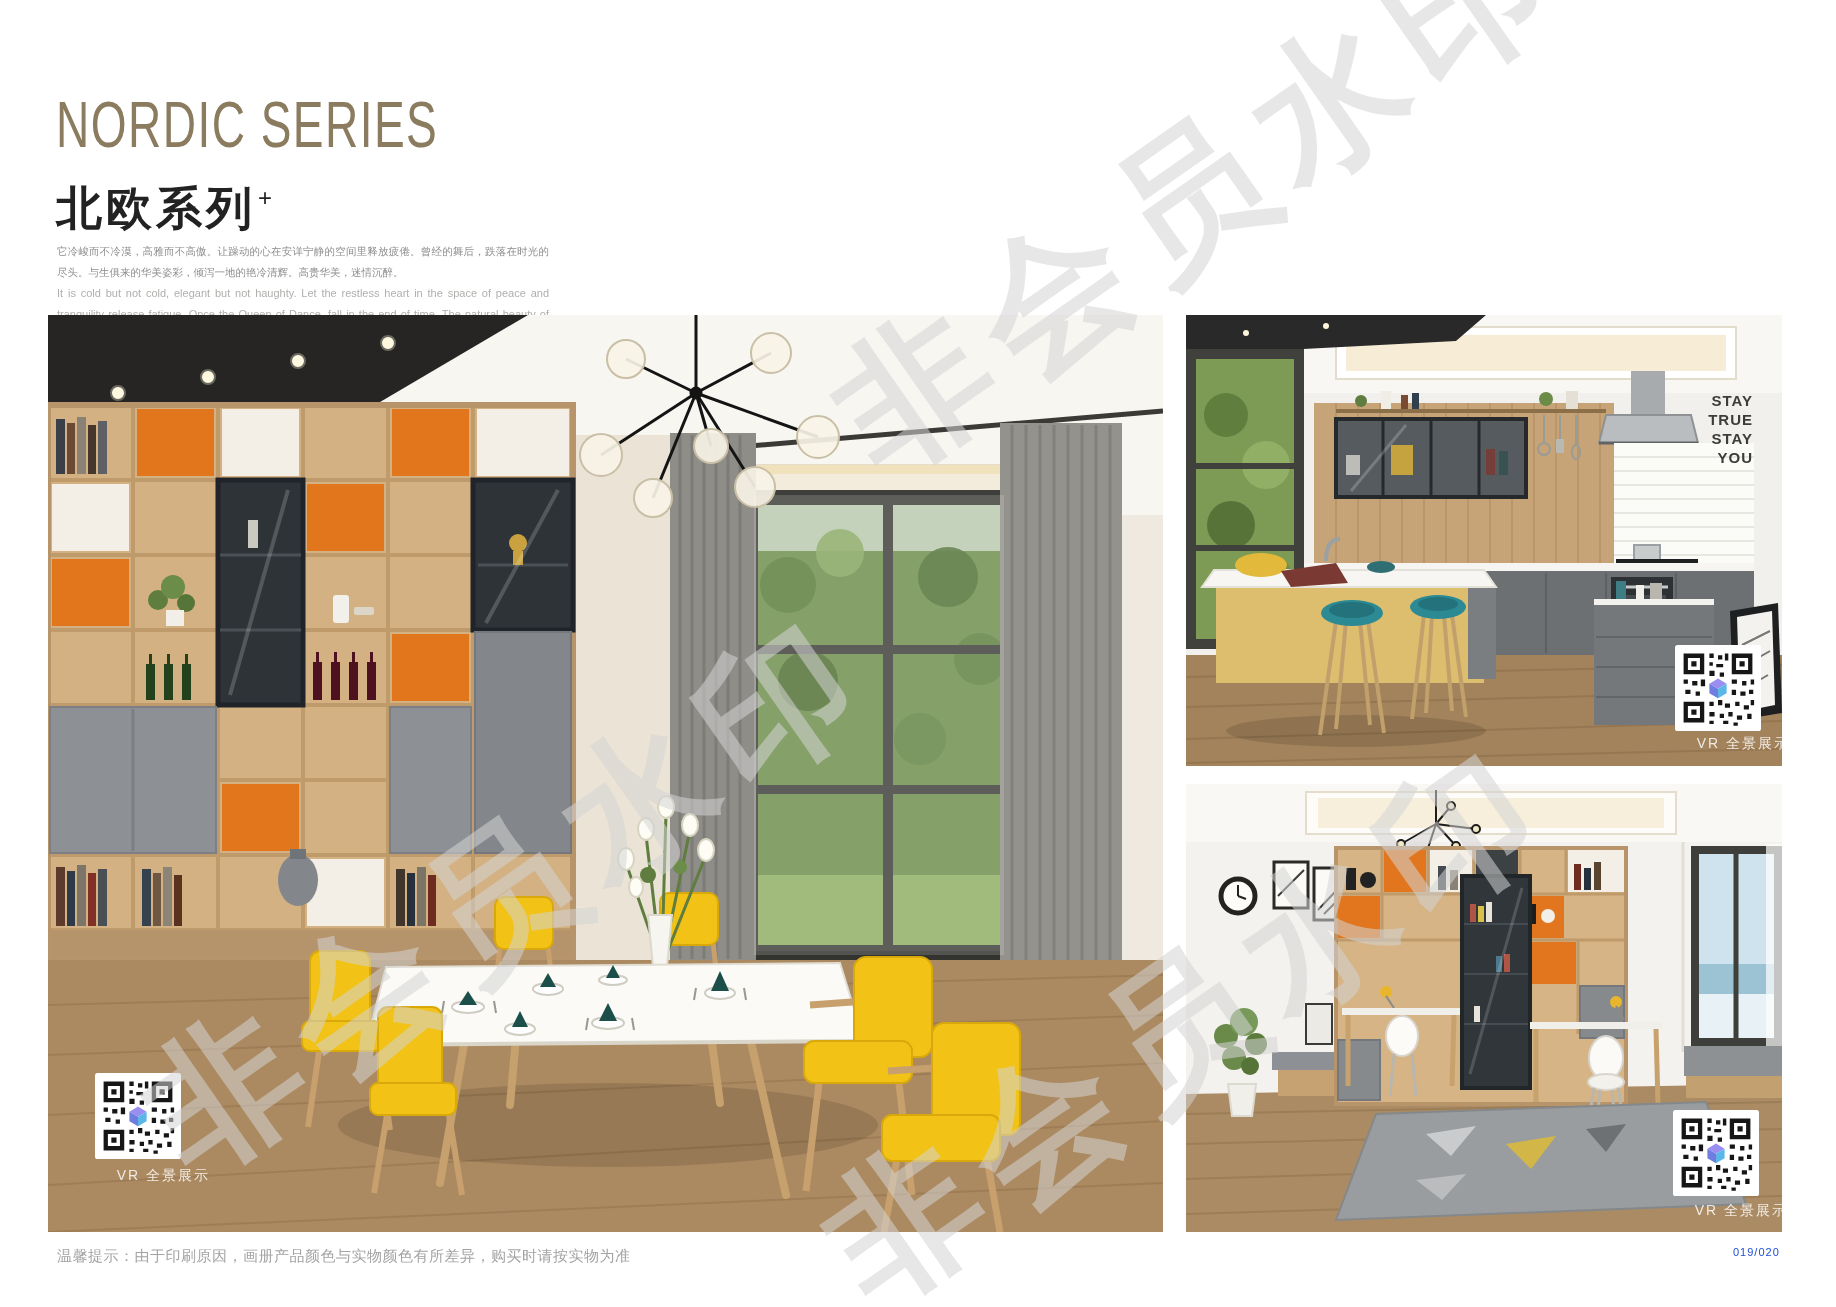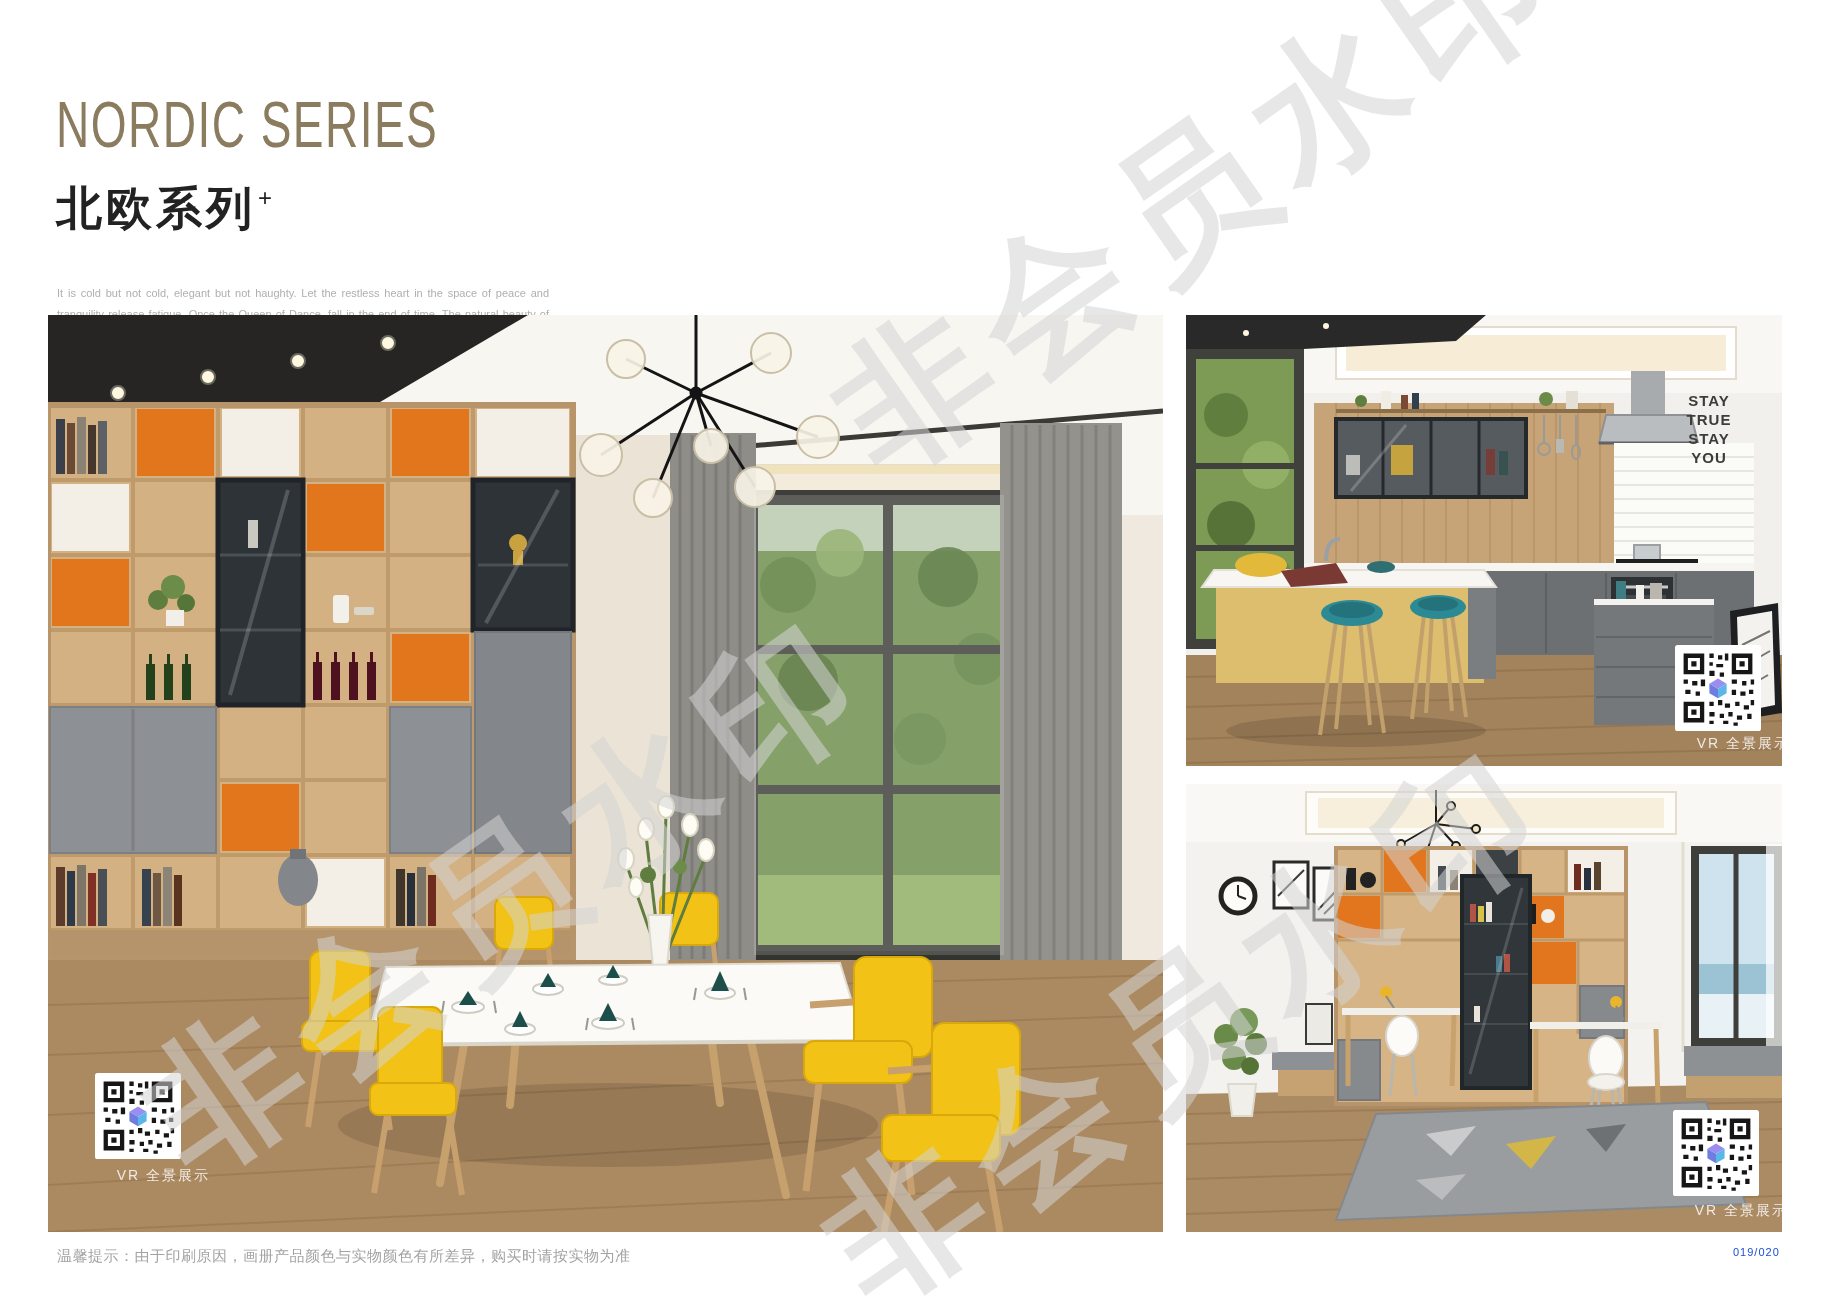--- a/index.html
+++ b/index.html
@@ -19,21 +19,21 @@
   .photo{position:absolute;overflow:hidden;background:#e8e4dc;}
   .photo svg{display:block;}
   #photo-dining{left:48px;top:315px;width:1115px;height:917px;}
   #photo-kitchen{left:1186px;top:315px;width:596px;height:451px;}
   #photo-study{left:1186px;top:784px;width:596px;height:448px;}
   
   .qr-wrap{position:absolute;width:86px;height:86px;z-index:6;}
   .vr-label{position:absolute;z-index:6;font-size:14px;letter-spacing:2px;color:rgba(255,255,255,.82);
             text-align:right;white-space:nowrap;}
   
-  .wall-art{position:absolute;left:479px;top:76px;width:88px;z-index:5;text-align:center;
+  .wall-art{position:absolute;left:479px;top:76px;width:88px;z-index:5;text-align:right;
             font-size:15px;font-weight:700;letter-spacing:1px;line-height:19px;color:#3c3c3a;}
   .wall-art span{display:block;}
   
   .watermark{position:absolute;z-index:40;font-size:150px;font-weight:700;letter-spacing:18px;
              color:rgba(212,212,212,.55);transform:rotate(-35deg);white-space:nowrap;pointer-events:none;}
   #wm-1{left:779px;top:95px;}
   #wm-2{left:89px;top:795px;}
   #wm-3{left:769px;top:925px;}
   
   .footer-note{position:absolute;left:57px;top:1247px;font-size:15px;color:#a3a3a3;letter-spacing:.5px;}
@@ -55,20 +55,21 @@
       <polygon points="50,51 60,45 60,56 50,62" fill="#5bb7e8"></polygon>
       <polygon points="50,51 40,45 40,56 50,62" fill="#6f7de0"></polygon>
     </symbol>
   </defs>
 </svg>
 
 <div class="page">
 
   <div class="title-en">NORDIC SERIES</div>
   <div class="title-cn"><span>北欧系列</span><sup>+</sup></div>
+  <div class="intro-cn">它冷峻而不冷漠，高雅而不高傲。让躁动的心在安详宁静的空间里释放疲倦。曾经的舞后，跌落在时光的尽头。与生俱来的华美姿彩，倾泻一地的艳冷清辉。高贵华美，迷情沉醉。</div>
   <div class="intro-en">It is cold but not cold, elegant but not haughty. Let the restless heart in the space of peace and tranquility release fatigue. Once the Queen of Dance, fall in the end of time. The natural beauty of the beautiful, pouring a land of cold and pure brilliance. Noble, beautiful, enchanted.</div>
 
   <div class="photo" id="photo-dining">
     <svg viewBox="0 0 1115 917" width="1115" height="917">
 
       <rect width="1115" height="917" fill="#efe9df"></rect>
       <rect width="1115" height="200" fill="#f8f6f1"></rect>
       <rect x="150" y="150" width="820" height="50" fill="#f3ecdc" stroke="#e6ddc9" stroke-width="2"></rect>
       <rect x="150" y="150" width="820" height="9" fill="#f0e2bd"></rect>
       <g>

